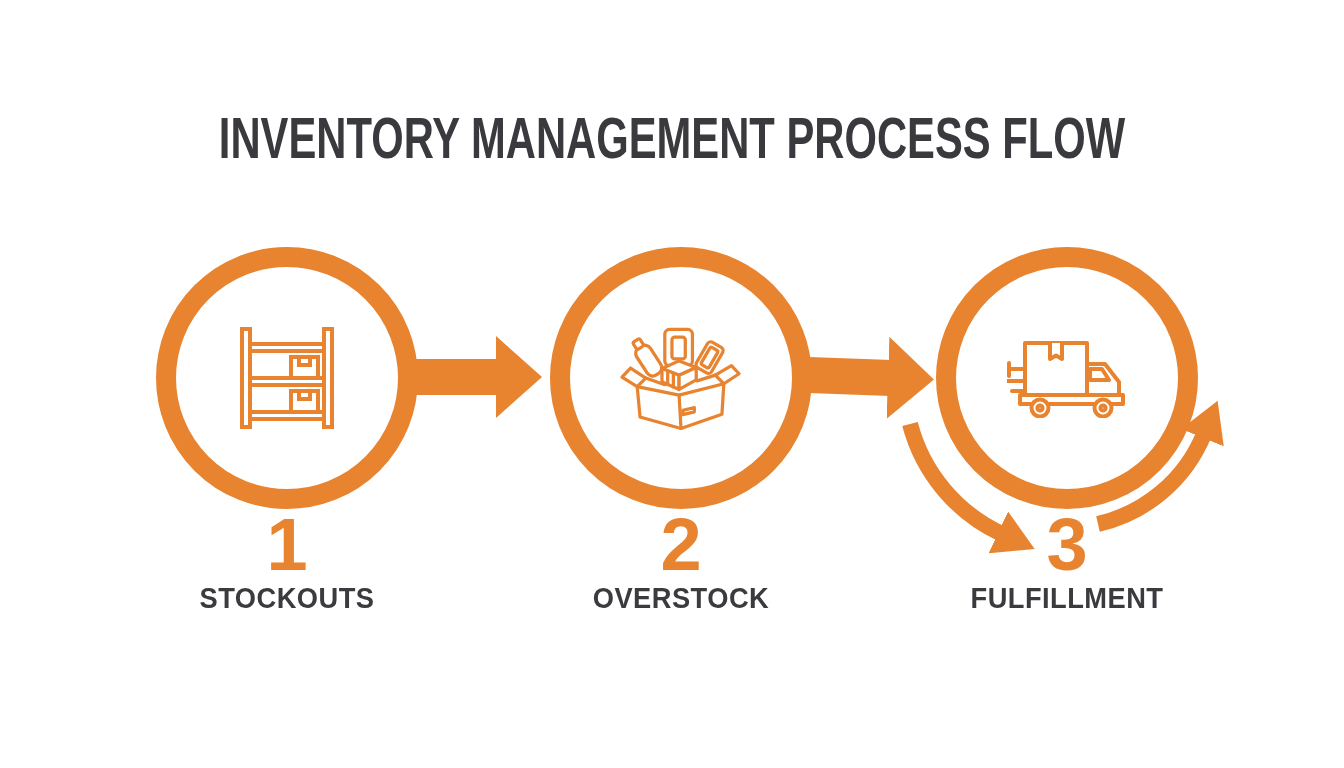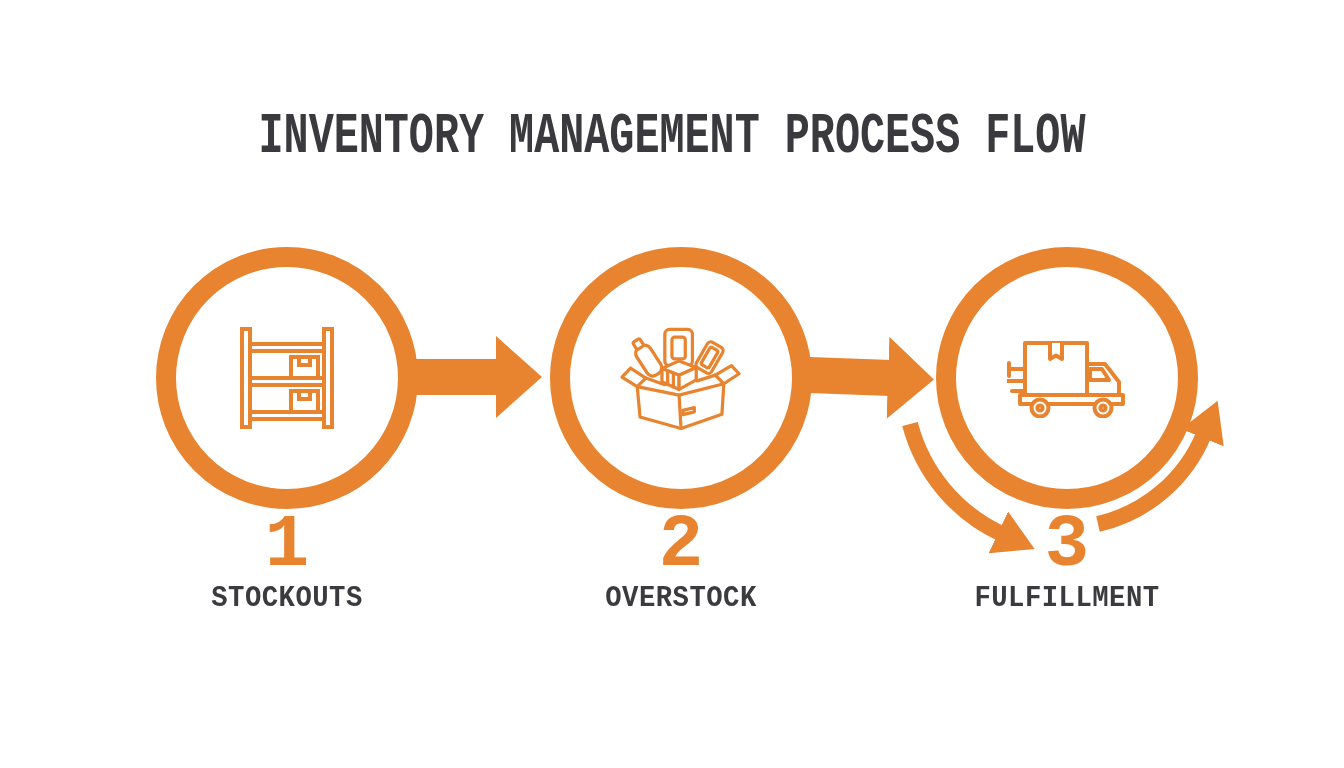--- a/index.html
+++ b/index.html
@@ -1,21 +1,21 @@
 <!DOCTYPE html>
 <html><head>
 <meta charset="utf-8">
 <style>
   html,body{margin:0;padding:0;background:#ffffff;}
   .canvas{
     position:relative;
     width:1344px;height:768px;
     background:#ffffff;
     overflow:hidden;
-    font-family:Liberation Mono, monospace;
+    font-family:Liberation Sans, sans-serif;
   }
   .page-title{
     position:absolute;
     left:0; top:104px; width:1344px;
     text-align:center;
     font-size:58px;
     font-weight:700;
     color:#3A3A3E;
     letter-spacing:0px;
     transform:scaleX(0.72);

